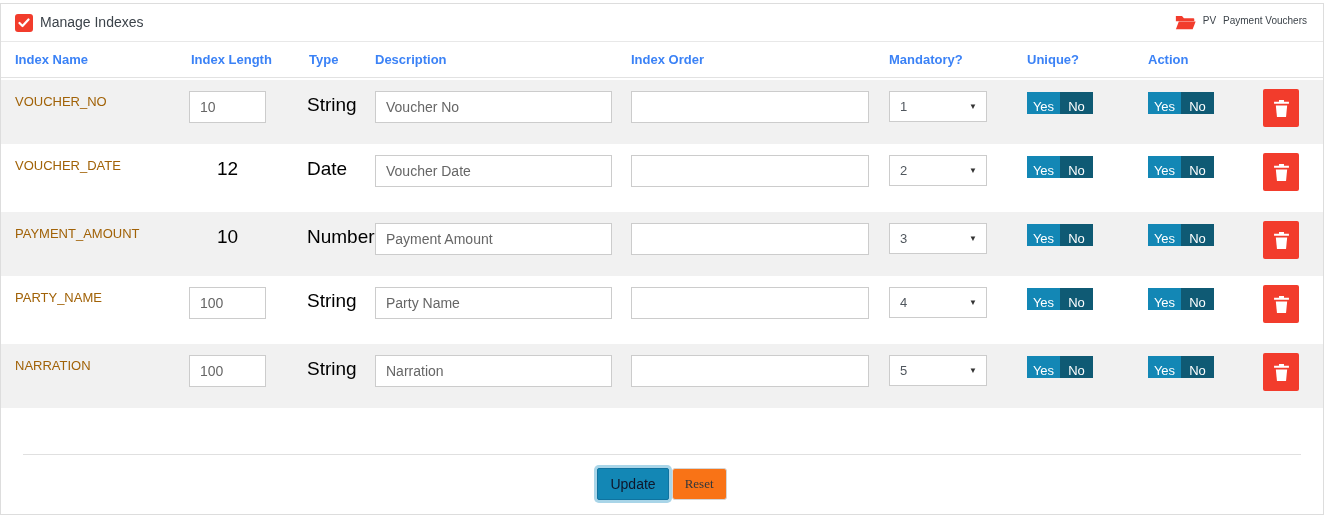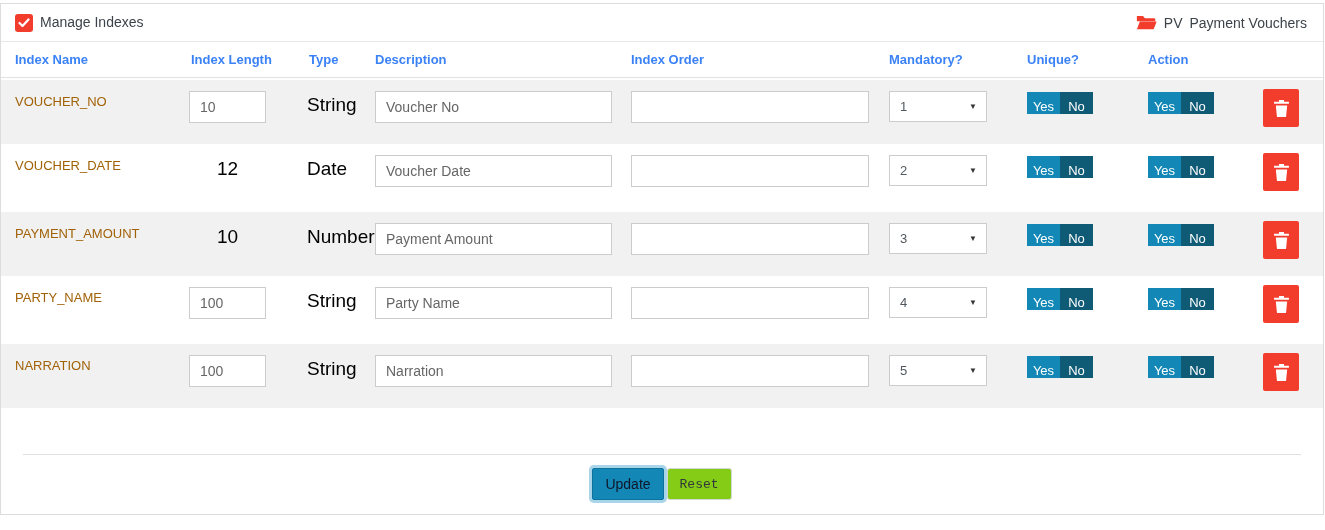--- a/index.html
+++ b/index.html
@@ -24,21 +24,21 @@
     border-bottom:1px solid #e8e8e8;
     justify-content:space-between;
   }
   .topbar-left, .topbar-right { display:flex; gap:7px; }
   .check-icon {
     width:18px; height:18px; border-radius:3px;
     background:var(--accent-red,#f23c2c);
     display:flex; align-items:center; justify-content:center;
   }
   .topbar-title { font-size:14px; color:#3c434a; }
-  .doc-code, .doc-name { font-size:14px; color:#3c434a; }
+  .doc-code, .doc-name { font-size:10px; color:#3c434a; }
   .folder-icon { display:flex; align-items:center; }
 
   
   .grid-row {
     display:grid;
     grid-template-columns:188px 118px 68px 256px 258px 138px 121px 115px 60px;
     width:100%;
   }
   .header-row {
     height:36px; align-items:center;
@@ -109,23 +109,23 @@
     margin-top:13px; display:flex; justify-content:center; gap:3px;
   }
   .update-btn {
     background:var(--accent-blue,#1387b5); color:#0f172a;
     border:1px solid #0f73a0; border-radius:2px;
     font-family:"Liberation Sans", sans-serif; font-size:14px;
     padding:7px 12px; cursor:pointer;
     box-shadow:0 0 0 3px #a9d5e8;
   }
   .reset-btn {
-    background:#84cc16; color:#32373c;
+    background:#f97316; color:#32373c;
     border:1px solid #d5d5d5; border-radius:3px;
-    font-family:Liberation Mono, monospace; font-size:13px;
+    font-family:Liberation Serif, serif; font-size:13px;
     padding:7px 12px; cursor:pointer;
   }
 </style>
 </head>
 <body>
 
 <div class="page">
 
   <div class="topbar">
     <div class="topbar-left">

